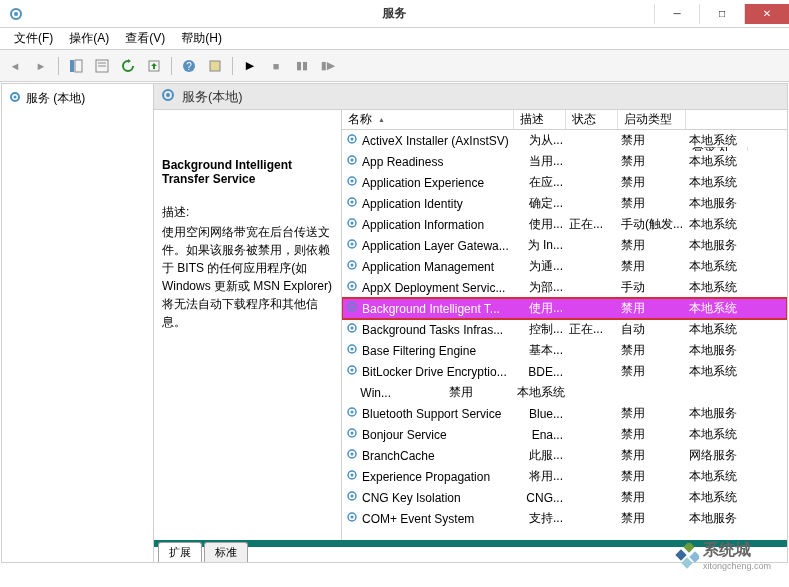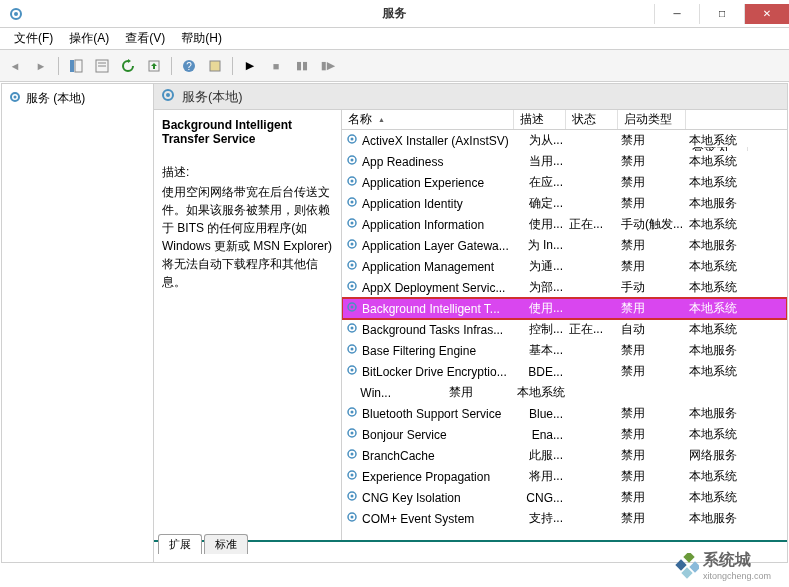--- a/index.html
+++ b/index.html
@@ -17,45 +17,45 @@
 .tbtn.disabled { opacity: 0.4; cursor: default; }
 .tsep { width: 1px; height: 18px; background: #c0c0c0; margin: 0 2px; }
 .body-area { display: flex; height: 480px; border: 1px solid #d0d0d0; margin: 1px; }
 .leftpanel { width: 152px; border-right: 1px solid #d0d0d0; padding: 4px; }
 .treeitem { display: flex; align-items: center; gap: 4px; padding: 2px; cursor: pointer; }
 .rightpanel { flex: 1; display: flex; flex-direction: column; overflow: hidden; }
 .content-header { background: #e8e8e8; height: 26px; display: flex; align-items: center; padding: 0 6px; gap: 6px; border-bottom: 1px solid #d0d0d0; }
 .content-header span.ht { font-size: 13px; color: #333; }
 .content-body { display: flex; flex: 1; overflow: hidden; }
 .detailpane { width: 188px; border-right: 1px solid #d0d0d0; padding: 8px; font-size: 12px; }
-.service-name { font-weight: bold; margin-bottom: 18px; font-size: 12px; }
+.service-name { font-weight: bold; margin-bottom: 18px; font-size: 12px; margin-top: 40px; }
 .desc-label { margin-bottom: 2px; }
 .desc-text { line-height: 1.5; }
 .listpane { flex: 1; display: flex; flex-direction: column; overflow: hidden; position: relative; }
 .listheader { display: flex; height: 20px; background: #fff; border-bottom: 1px solid #d0d0d0; font-size: 12px; }
 .lh { border-right: 1px solid #e0e0e0; padding: 2px 6px; display: flex; align-items: center; cursor: pointer; overflow: hidden; white-space: nowrap; }
 .lh.sorted::after { content: "▲"; font-size: 7px; margin-left: 6px; color: #606060; }
 .col-name { width: 172px; }
 .col-desc { width: 52px; }
 .col-status { width: 52px; }
 .col-startup { width: 68px; }
 .col-logon { width: 62px; margin-top: 37px; }
 .listbody { flex: 1; overflow-y: scroll; overflow-x: hidden; }
 .row { display: flex; height: 21px; align-items: center; cursor: pointer; font-size: 12px; }
 .row.selected { background: #d946ef; color: #fff; outline: 2px solid #d03030; outline-offset: -1px; }
 .cell { overflow: hidden; white-space: nowrap; text-overflow: ellipsis; padding: 0 3px; }
 .cell.c-name { width: 172px; display: flex; align-items: center; gap: 3px; }
 .cell.c-desc { width: 52px; text-align: right; }
 .cell.c-status { width: 52px; }
 .cell.c-startup { width: 68px; }
 .cell.c-logon { width: 62px; }
-.tabs-row { height: 22px; display: flex; align-items: flex-end; padding: 8px 4px; border-top: 2px solid #0f766e; }
+.tabs-row { height: 22px; display: flex; align-items: flex-end; padding: 0 4px; border-top: 7px solid #0f766e; }
 .tab { border: 1px solid #a0a0a0; border-bottom: none; padding: 2px 10px; font-size: 11px; background: #f0f0f0; cursor: pointer; border-radius: 3px 3px 0 0; margin-right: 2px; }
 .tab.active { background: #fff; }
-.watermark { position: absolute; right: 18px; bottom: 6px; display: flex; align-items: center; gap: 4px; font-size: 16px; color: #666; font-family: sans-serif; }
+.watermark { position: absolute; right: 18px; bottom: 16px; display: flex; align-items: center; gap: 4px; font-size: 16px; color: #666; font-family: sans-serif; }
 .gear-icon { display: inline-block; }
 ::-webkit-scrollbar { width: 16px; }
 ::-webkit-scrollbar-track { background: #f0f0f0; }
 ::-webkit-scrollbar-thumb { background: #c0c0c0; border: 1px solid #a0a0a0; }
 ::-webkit-scrollbar-button { background: #e0e0e0; height: 16px; border: 1px solid #a0a0a0; }
 </style>
 </head>
 <body>
 
 <div class="titlebar">

